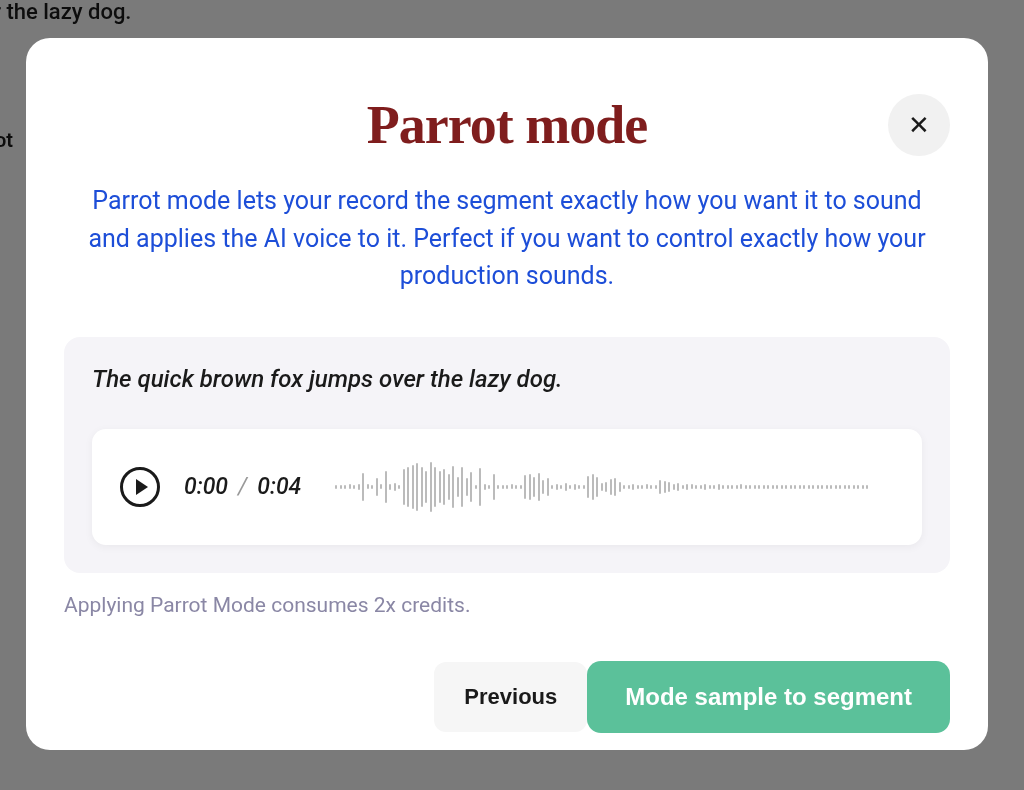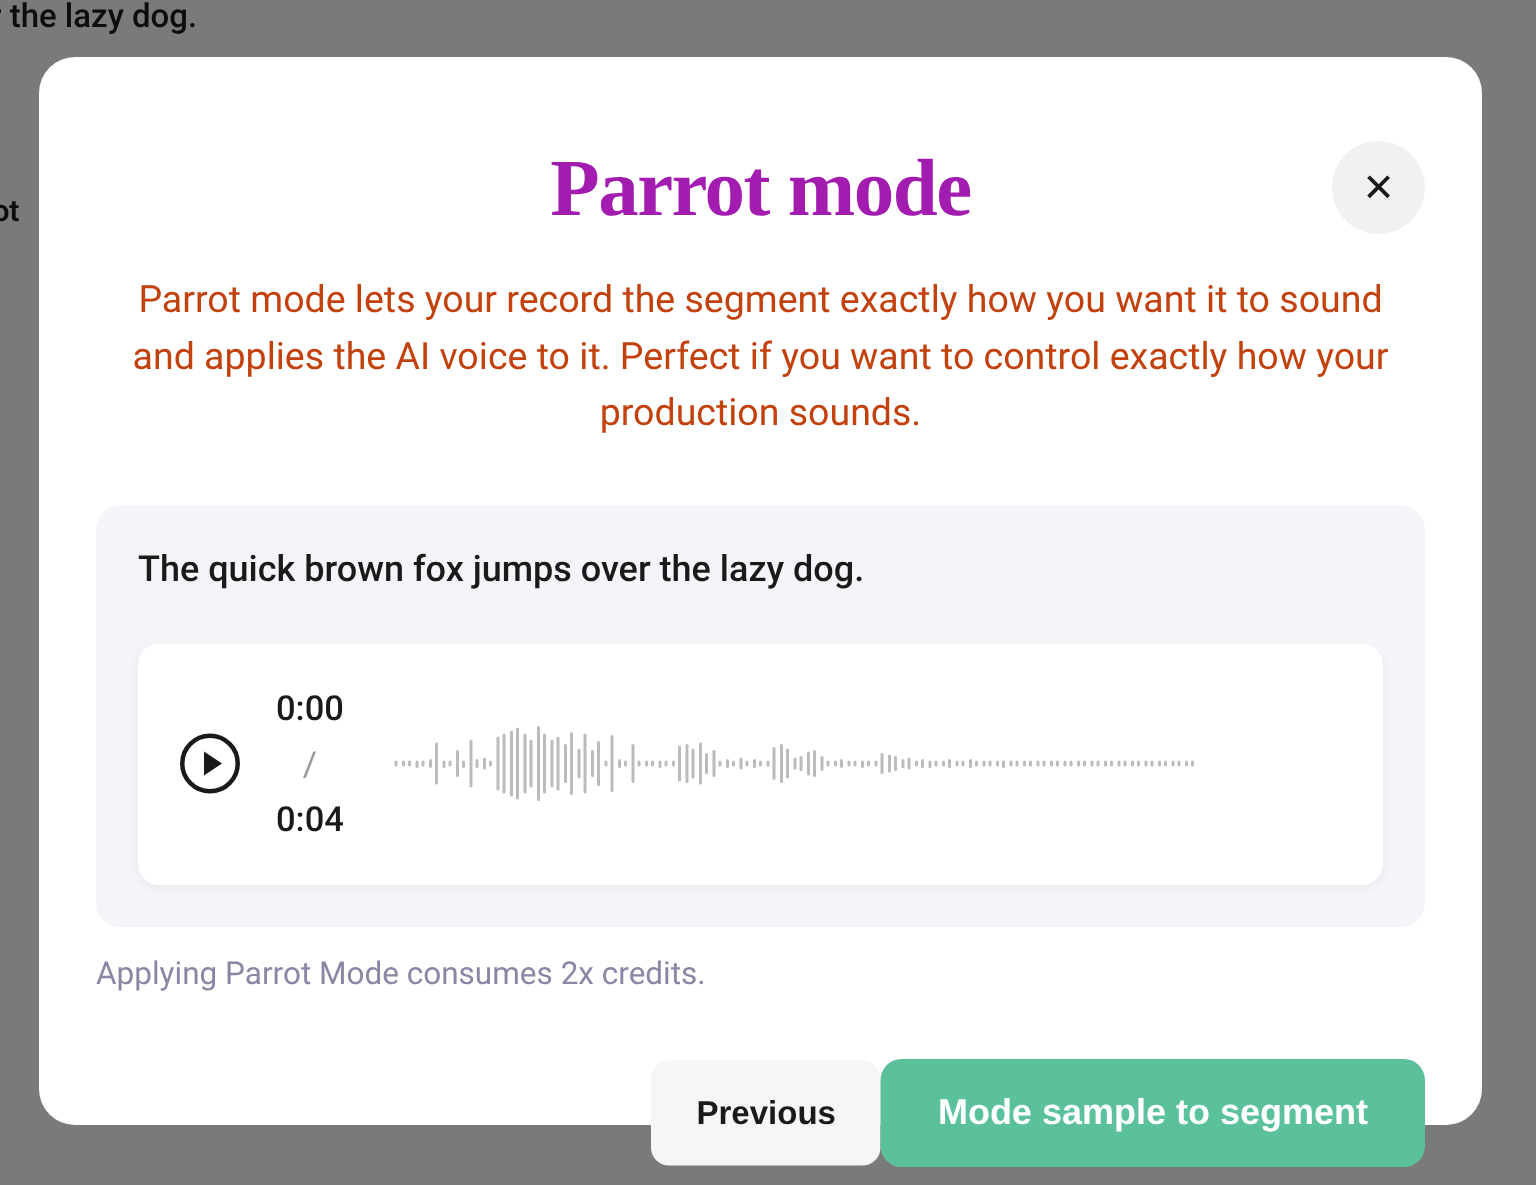--- a/index.html
+++ b/index.html
@@ -78,41 +78,42 @@
       align-items: center;
       justify-content: center;
       font-size: 26px;
       color: #1a1a1a;
     }
 
     .modal-title {
       text-align: center;
       font-size: 54px;
       font-weight: 700;
-      color: #a21caf;
+      color: #7f1d1d;
       margin-top: 56px;
       font-family: Georgia, 'Times New Roman', serif;
       letter-spacing: -1px;
     }
 
     .modal-description {
       text-align: center;
       font-size: 25px;
-      color: #c2410c;
+      color: #1d4ed8;
       line-height: 1.5;
       margin-top: 26px;
       padding: 0 48px;
       font-weight: 400;
     }
 
     .sample-card {
       margin: 42px 38px 0 38px;
       background: #f5f4f8;
       border-radius: 16px;
       padding: 28px;
+      font-style: italic;
     }
 
     .sample-text {
       font-size: 24px;
       color: #1a1a1a;
       font-weight: 500;
       margin-bottom: 36px;
     }
 
     .audio-player {
@@ -148,21 +149,20 @@
     }
 
     .time-display {
       font-size: 23px;
       font-weight: 500;
       color: #1a1a1a;
       display: flex;
       align-items: center;
       gap: 10px;
       flex-shrink: 0;
-      flex-direction: column;
     }
 
     .time-separator {
       color: #999;
       font-weight: 400;
     }
 
     .waveform {
       flex: 1;
       height: 56px;

